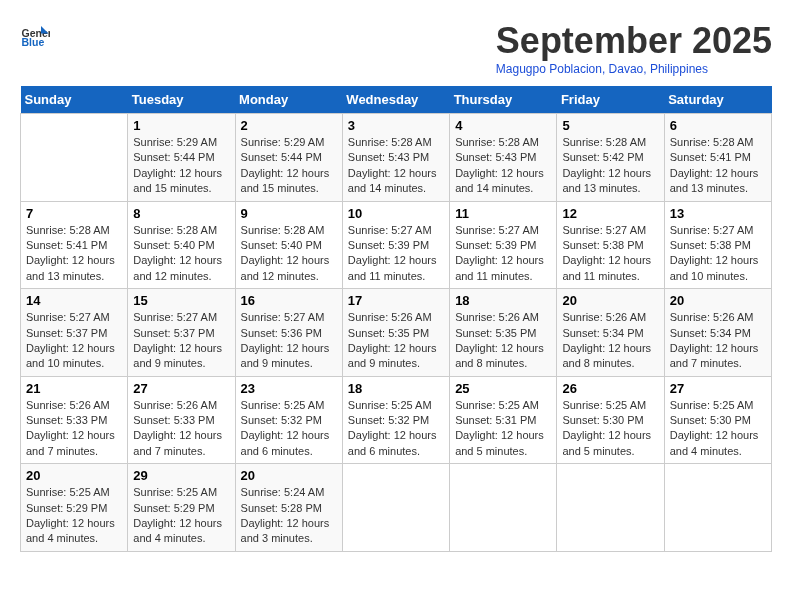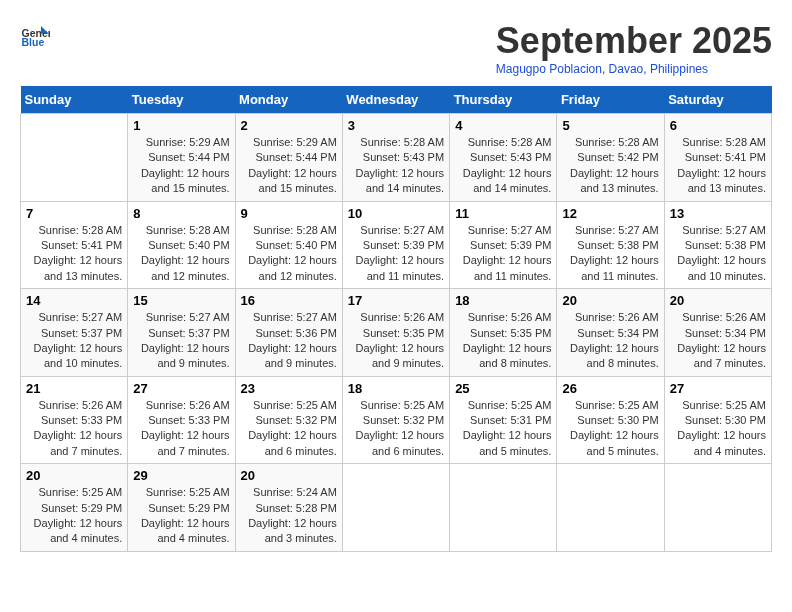--- a/index.html
+++ b/index.html
@@ -63,21 +63,20 @@
       background-color: #ffffff;
     }
     .day-number {
       font-weight: bold;
       font-size: 13px;
       margin-bottom: 2px;
     }
     .day-info {
       color: #333;
       line-height: 1.4;
-      text-align: right;
     }
     td.empty {
       background-color: #fff !important;
     }
   </style>
 </head>
 <body>
 
 <div class="header-section">
   <div class="logo">

